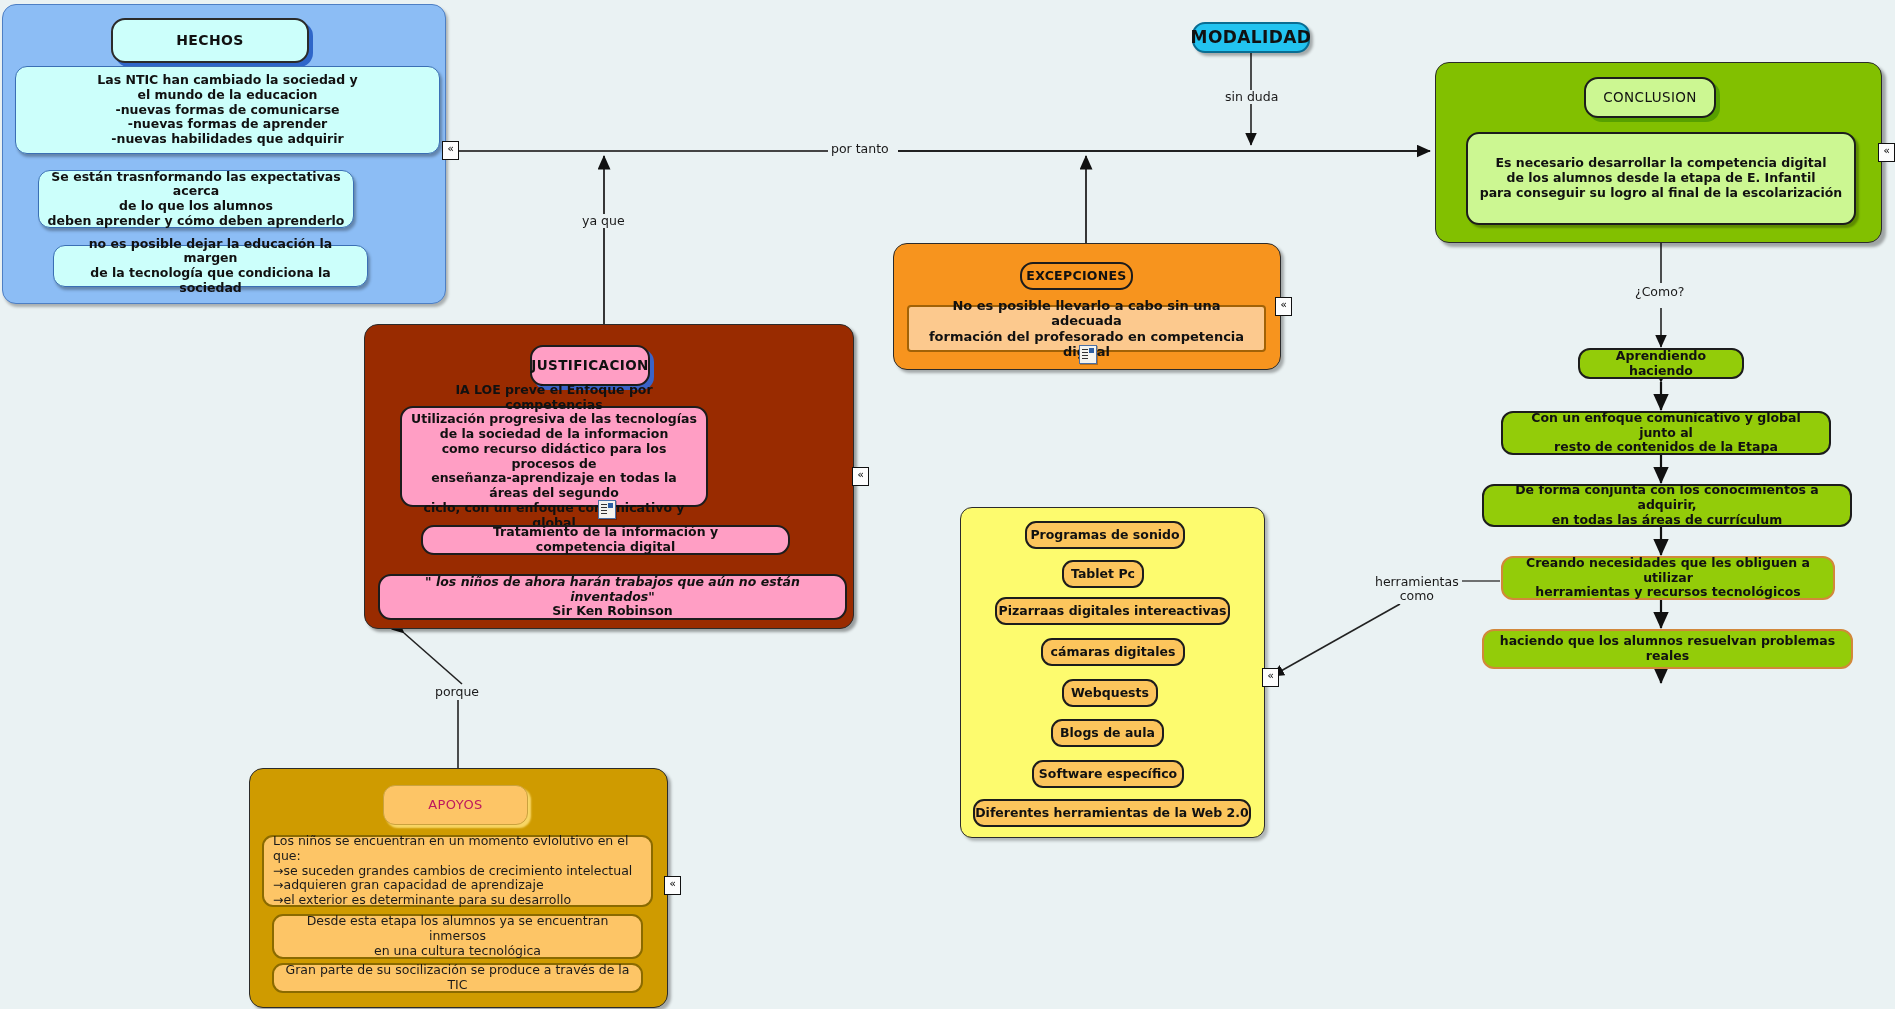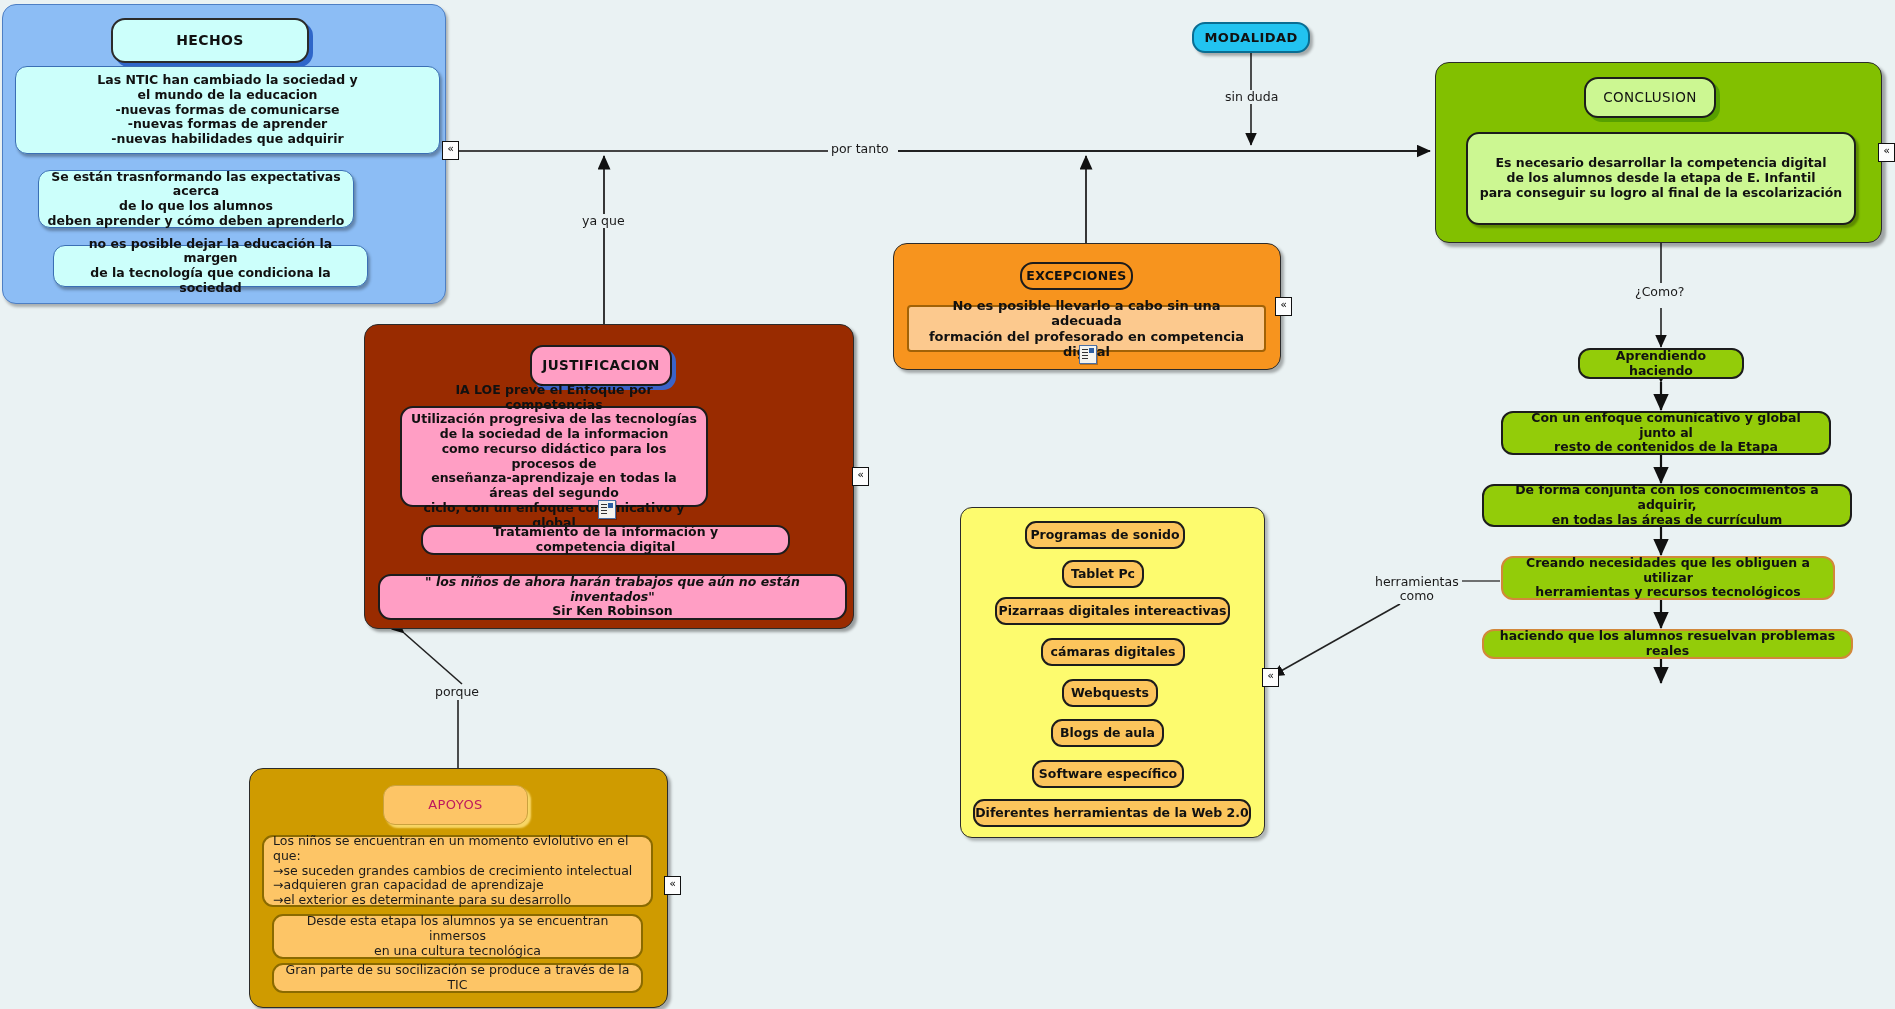--- a/index.html
+++ b/index.html
@@ -31,21 +31,21 @@
           box-shadow:4px 4px 0 #3a63c8;color:#111;font-weight:bold;font-size:13.5px;letter-spacing:.4px;}
   .quote i{font-style:italic;}
 
   
   .g-exc{background:#f7941e;border:1px solid #2b2b2b;box-shadow:3px 3px 3px rgba(0,0,0,.3);}
   .n-lorange{background:#fcc98e;border:2px solid #a16207;border-radius:4px;color:#111;font-weight:bold;font-size:13px;}
   .n-title-exc{background:#f7941e;border:2px solid #1c1c1c;border-radius:13px;color:#111;font-weight:bold;font-size:12.5px;letter-spacing:.3px;}
 
   
   .n-modalidad{background:#22c3f0;border:2px solid #0a6d92;border-radius:13px;
-          box-shadow:3px 3px 3px rgba(0,0,0,.3);color:#111;font-weight:bold;font-size:13px;letter-spacing:.4px;}
+          box-shadow:3px 3px 3px rgba(0,0,0,.3);color:#111;font-weight:bold;font-size:17px;letter-spacing:.4px;}
 
   
   .g-conc{background:#82c000;border:1px solid #2b2b2b;box-shadow:4px 4px 3px rgba(0,0,0,.32);}
   .n-lgreen{background:#ccf792;border:2px solid #1c1c1c;border-radius:13px;
           box-shadow:3px 3px 2px rgba(0,0,0,.28);color:#111;font-weight:bold;font-size:12.5px;}
   .n-title-green{background:#ccf792;border:2px solid #1c1c1c;border-radius:14px;
           box-shadow:4px 4px 0 #57a000;color:#111;font-weight:normal;font-size:13.5px;letter-spacing:.4px;}
   .n-green{background:#93cc09;border:2px solid #1c1c1c;border-radius:12px;color:#111;font-weight:bold;font-size:12.5px;}
   .n-green-o{background:#93cc09;border:2px solid #d2883a;border-radius:12px;color:#111;font-weight:bold;font-size:12.5px;}
 
@@ -130,21 +130,21 @@
   </div>
   <div class="node n-cyan" style="left:53px;top:245px;width:315px;height:42px;padding:3px 8px;">
     <span class="ml">no es posible dejar la educación la margen<br>de la tecnología que condiciona la sociedad</span>
   </div>
   <div class="mk" style="left:442px;top:141px;">
     <span>«</span>
   </div>
 
   <div class="group g-just" style="left:364px;top:324px;width:490px;height:305px;">
   </div>
-  <div class="node n-title-pink" style="left:530px;top:345px;width:142px;height:41px;text-align:right;">
+  <div class="node n-title-pink" style="left:530px;top:345px;width:120px;height:41px;text-align:right;">
     <span>JUSTIFICACION</span>
   </div>
   <div class="node n-pink" style="left:400px;top:406px;width:308px;height:101px;padding:4px 8px;">
     <span class="ml">IA LOE prevé el Enfoque por competencias<br>Utilización progresiva de las tecnologías<br>de la sociedad de la informacion<br>como recurso didáctico para los procesos de<br>enseñanza-aprendizaje en todas la áreas del segundo<br>ciclo, con un enfoque comunicativo y global</span>
   </div>
   <div class="noteicon" style="left:598px;top:500px;"></div>
   <div class="node n-pink" style="left:421px;top:525px;width:369px;height:30px;padding:2px 24px;">
     <span>Tratamiento de la información y competencia digital</span>
   </div>
   <div class="node n-pink quote" style="left:378px;top:574px;width:469px;height:46px;padding:3px 8px;">
@@ -191,21 +191,21 @@
   </div>
   <div class="node n-green" style="left:1501px;top:411px;width:330px;height:44px;padding:3px 8px;">
     <span class="ml">Con un enfoque comunicativo y global junto al<br>resto de contenidos de la Etapa</span>
   </div>
   <div class="node n-green" style="left:1482px;top:484px;width:370px;height:43px;padding:3px 8px;">
     <span class="ml">De forma conjunta con los conocimientos a adquirir,<br>en todas las áreas de currículum</span>
   </div>
   <div class="node n-green-o" style="left:1501px;top:556px;width:334px;height:44px;padding:3px 8px;">
     <span class="ml">Creando necesidades que les obliguen a utilizar<br>herramientas y recursos tecnológicos</span>
   </div>
-  <div class="node n-green-o" style="left:1482px;top:629px;width:371px;height:30px;padding:8px 8px;text-align:center;">
+  <div class="node n-green-o" style="left:1482px;top:629px;width:371px;height:30px;padding:18px 8px;text-align:center;">
     <span>haciendo que los alumnos resuelvan problemas reales</span>
   </div>
 
   <div class="group g-tools" style="left:960px;top:507px;width:305px;height:331px;">
   </div>
   <div class="node n-tool" style="left:1025px;top:521px;width:160px;height:28px;">
     <span>Programas de sonido</span>
   </div>
   <div class="node n-tool" style="left:1062px;top:560px;width:82px;height:28px;">
     <span>Tablet Pc</span>

